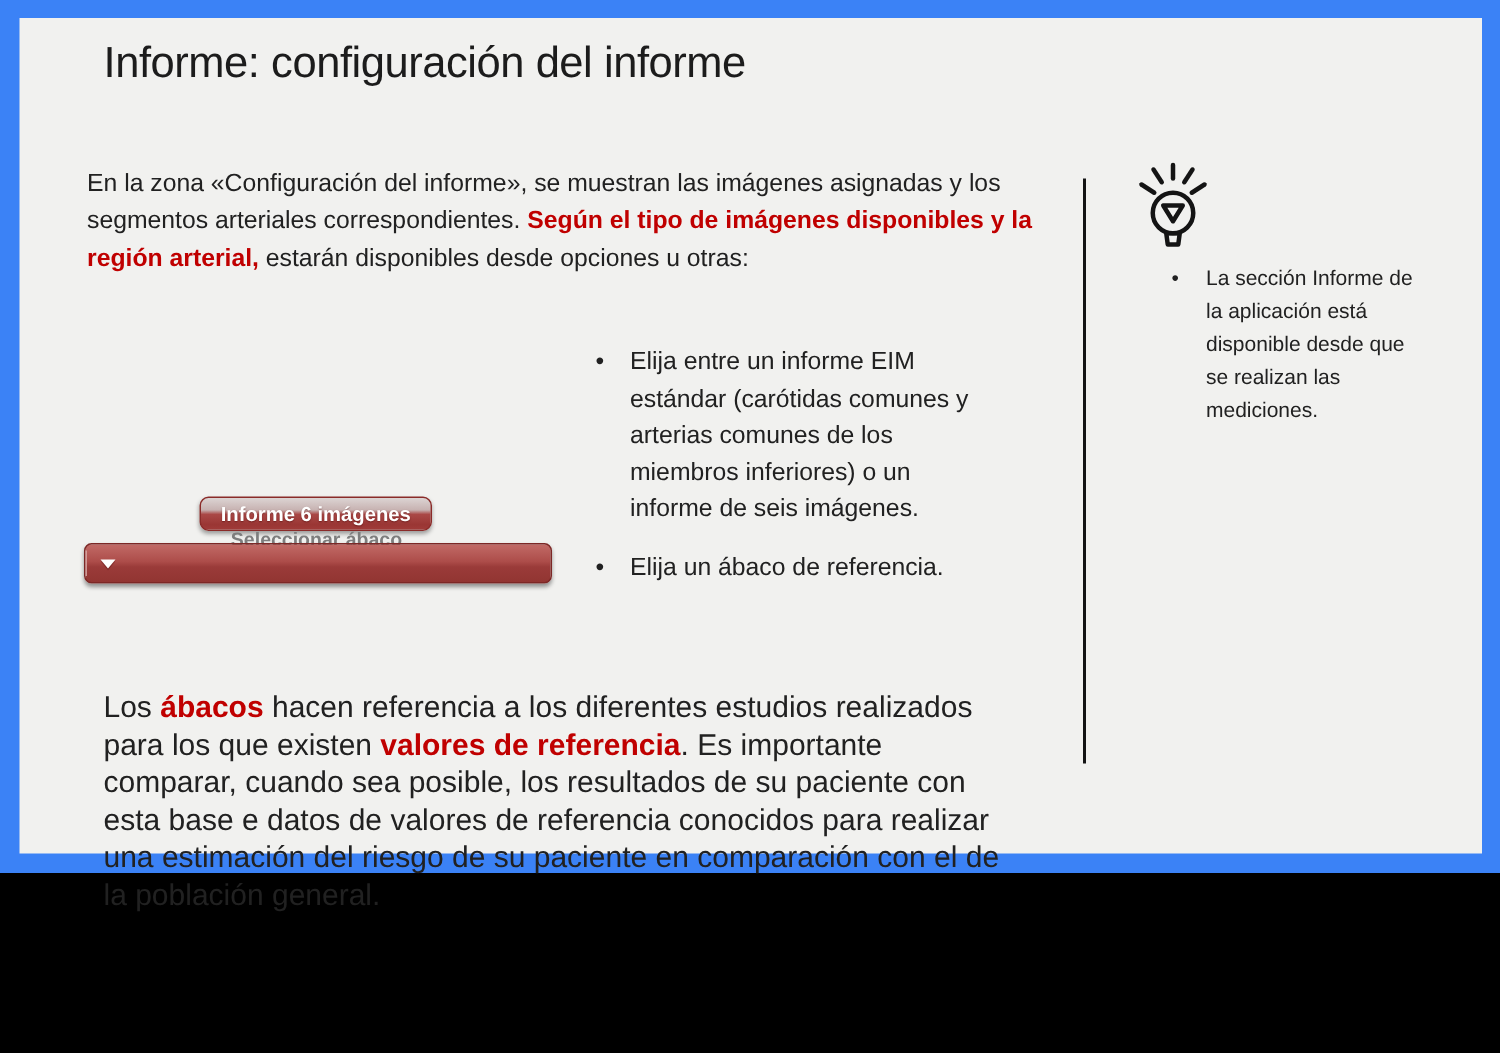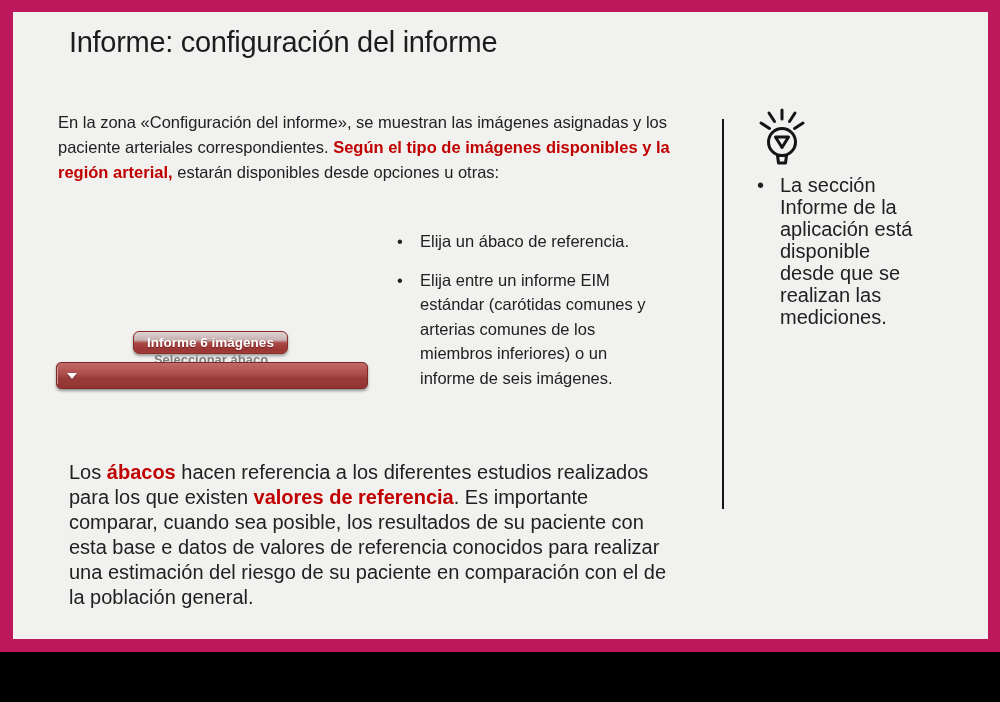--- a/index.html
+++ b/index.html
@@ -1,21 +1,21 @@
 <!DOCTYPE html>
 <html lang="es"><head>
 <meta charset="utf-8">
 <style>
   html,body{margin:0;padding:0;}
   body{
     width:1000px;height:702px;overflow:hidden;
     font-family:"Liberation Sans",sans-serif;
     background:#000;
   }
-  .slide{position:relative;width:1000px;height:652px;background:#be185d;}
+  .slide{position:relative;width:1000px;height:582px;background:#3b82f6;}
   .slide-inner{
     position:absolute;left:13px;top:12px;right:12px;bottom:13px;
     background:#f1f1ef;
   }
   .page-title{
     position:absolute;left:56px;top:14px;margin:0;
     font-size:29px;font-weight:400;color:#1c1c1c;letter-spacing:-0.3px;
   }
   .intro{
     position:absolute;left:45px;top:98px;width:630px;margin:0;
@@ -72,48 +72,48 @@
     position:absolute;left:56px;top:448px;width:608px;margin:0;
     font-size:20px;line-height:25px;color:#212121;
   }
   
   .divider{
     position:absolute;left:709px;top:107px;width:2px;height:390px;
     background:#141414;
   }
   .bulb{position:absolute;left:744px;top:94px;width:50px;height:66px;}
   .tips{
-    position:absolute;left:740px;top:162px;width:168px;margin:0;padding:0;
-    list-style:none;font-size:20px;line-height:22px;color:#212121;
+    position:absolute;left:764px;top:162px;width:168px;margin:0;padding:0;
+    list-style:none;font-size:14px;line-height:22px;color:#212121;
   }
   .tips li{position:relative;padding-left:27px;margin-bottom:20px;}
   .tips li::before{content:"\2022";position:absolute;left:4px;}
 </style>
 </head>
 <body>
 
 <div class="slide">
   <div class="slide-inner">
 
     <h1 class="page-title">Informe: configuración del informe</h1>
 
-    <p class="intro"><span>En la zona «Configuración del informe», se muestran las imágenes asignadas y los paciente arteriales correspondientes. </span><span class="red">Según el tipo de imágenes disponibles y la región arterial,</span><span> estarán disponibles desde opciones u otras:</span></p>
+    <p class="intro"><span>En la zona «Configuración del informe», se muestran las imágenes asignadas y los segmentos arteriales correspondientes. </span><span class="red">Según el tipo de imágenes disponibles y la región arterial,</span><span> estarán disponibles desde opciones u otras:</span></p>
 
     <div class="btn btn2">Informe 6 imágenes</div>
 
     <div class="abaco-label">Seleccionar ábaco</div>
 
     <div class="dropdown">
       <span class="dd-sep"></span>
       <span class="dd-arrow"></span>
     </div>
 
     <ul class="mid-bullets">
+      <li><span>Elija entre un informe EIM estándar (carótidas comunes y arterias comunes de los miembros inferiores) o un informe de seis imágenes.</span></li>
       <li><span>Elija un ábaco de referencia.</span></li>
-      <li><span>Elija entre un informe EIM estándar (carótidas comunes y arterias comunes de los miembros inferiores) o un informe de seis imágenes.</span></li>
     </ul>
 
     <p class="footer-par"><span>Los </span><span class="red">ábacos</span><span> hacen referencia a los diferentes estudios realizados para los que existen </span><span class="red">valores de referencia</span><span>. Es importante comparar, cuando sea posible, los resultados de su paciente con esta base e datos de valores de referencia conocidos para realizar una estimación del riesgo de su paciente en comparación con el de la población general.</span></p>
 
     <div class="divider"></div>
 
     <div class="bulb">
       <svg width="50" height="66" viewBox="0 0 50 66" fill="none" xmlns="http://www.w3.org/2000/svg">
         <g stroke="#141414" stroke-width="3" stroke-linecap="round" fill="none">
           <path d="M25 4 L25 13"></path>

